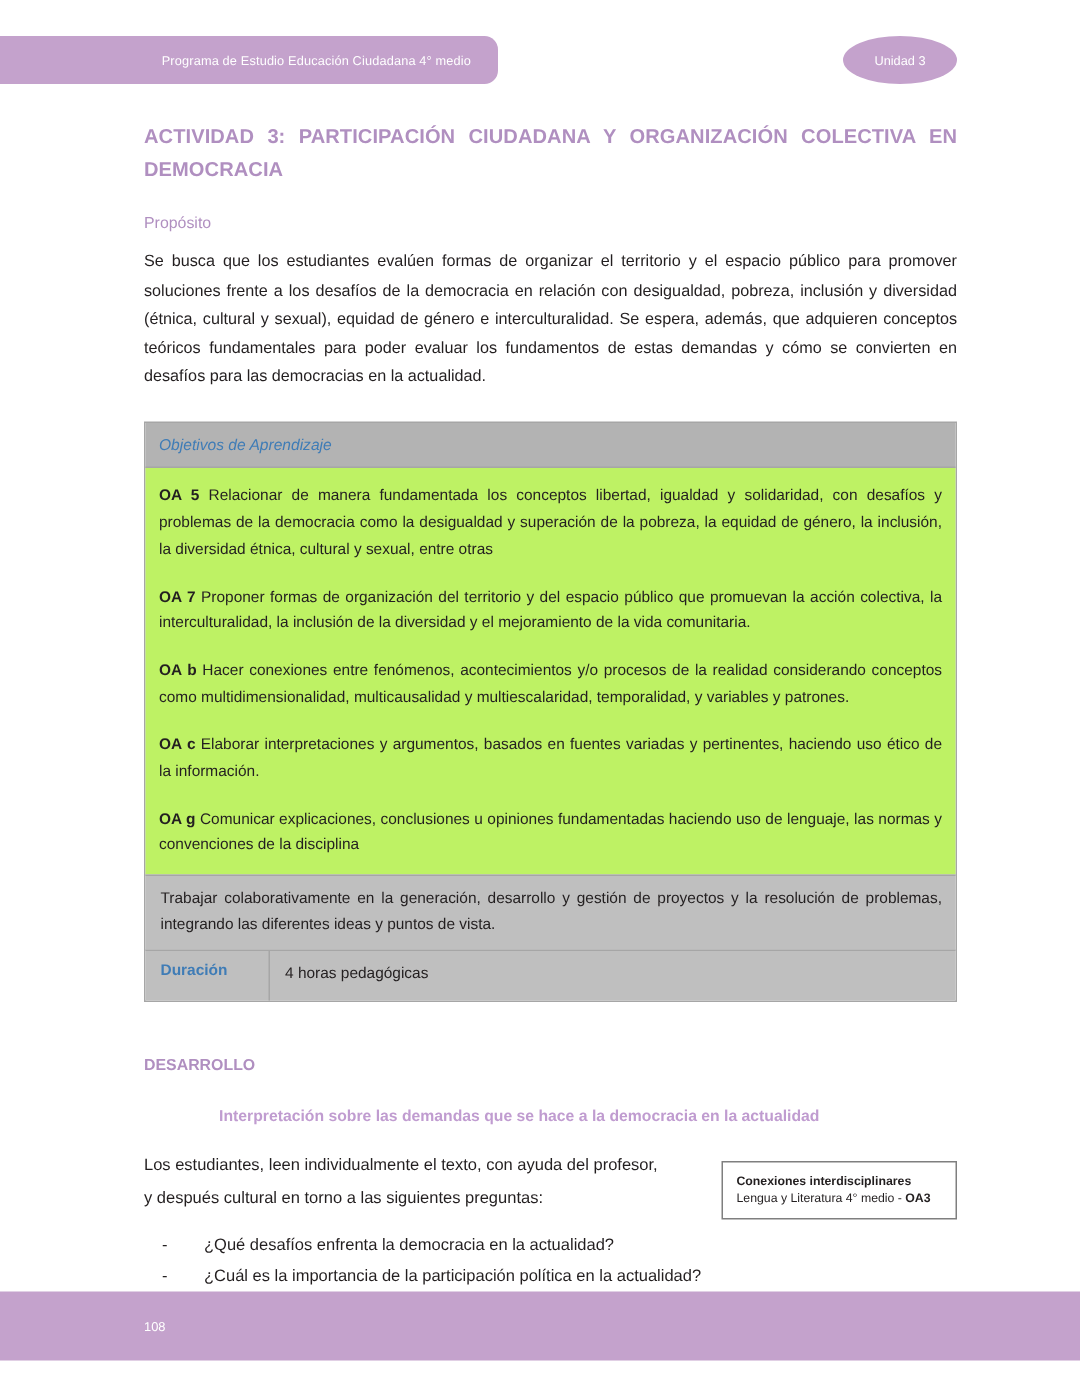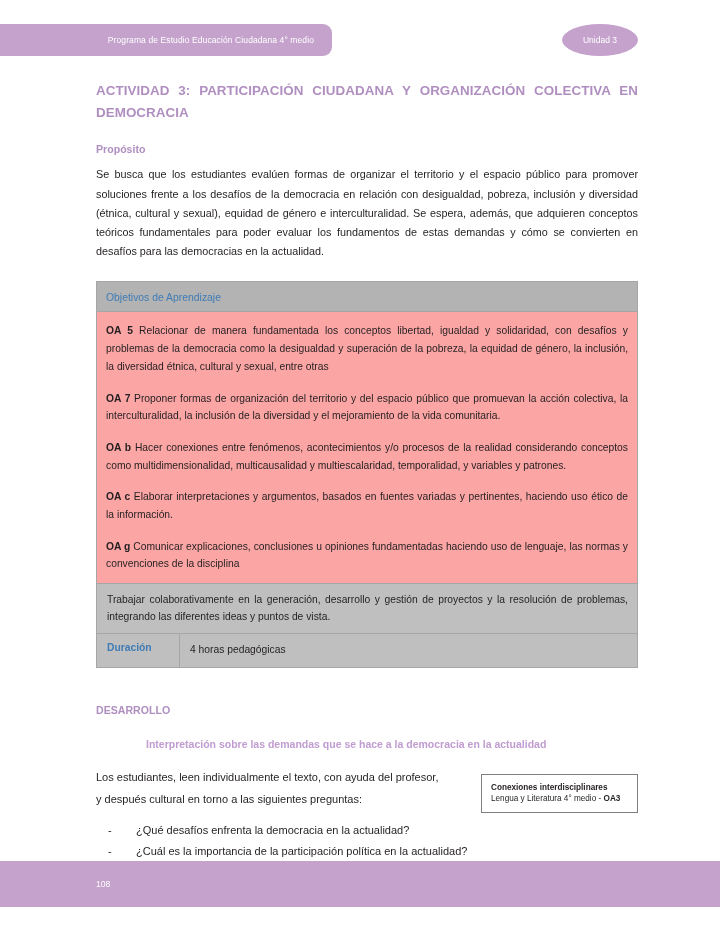--- a/index.html
+++ b/index.html
@@ -70,21 +70,21 @@
     line-height: 1.62;
     text-align: justify;
     text-align-last: left;
     margin: 0 0 2px 0;
     letter-spacing: 0.05px;
   }
 
   .proposito-label {
     color: #b08fc0;
     font-size: 10.6px;
-    font-weight: bold;
+    font-weight: normal;
     margin: 20px 0 10px 0;
   }
 
   .body-para {
     font-size: 10.8px;
     line-height: 1.78;
     text-align: justify;
     margin: 0;
     color: #231f20;
   }
@@ -94,28 +94,29 @@
     margin-top: 20px;
     width: 542px;
     border: 1px solid #a6a6a6;
     border-collapse: collapse;
     box-sizing: border-box;
   }
   .oa-head {
     background: #b3b3b3;
     border-bottom: 1px solid #a6a6a6;
     padding: 5px 9px 6px 9px;
+    font-style: italic;
   }
   .oa-head-text {
     color: #3f7cb6;
     font-size: 10.4px;
     font-weight: normal;
   }
   .oa-body {
-    background: #fca5a5;
+    background: #bef264;
     padding: 10px 9px 6px 9px;
   }
   .oa-item {
     font-size: 10.3px;
     line-height: 1.72;
     text-align: justify;
     margin: 0 0 14px 0;
     color: #231f20;
   }
   .oa-item:last-child { margin-bottom: 4px; }

